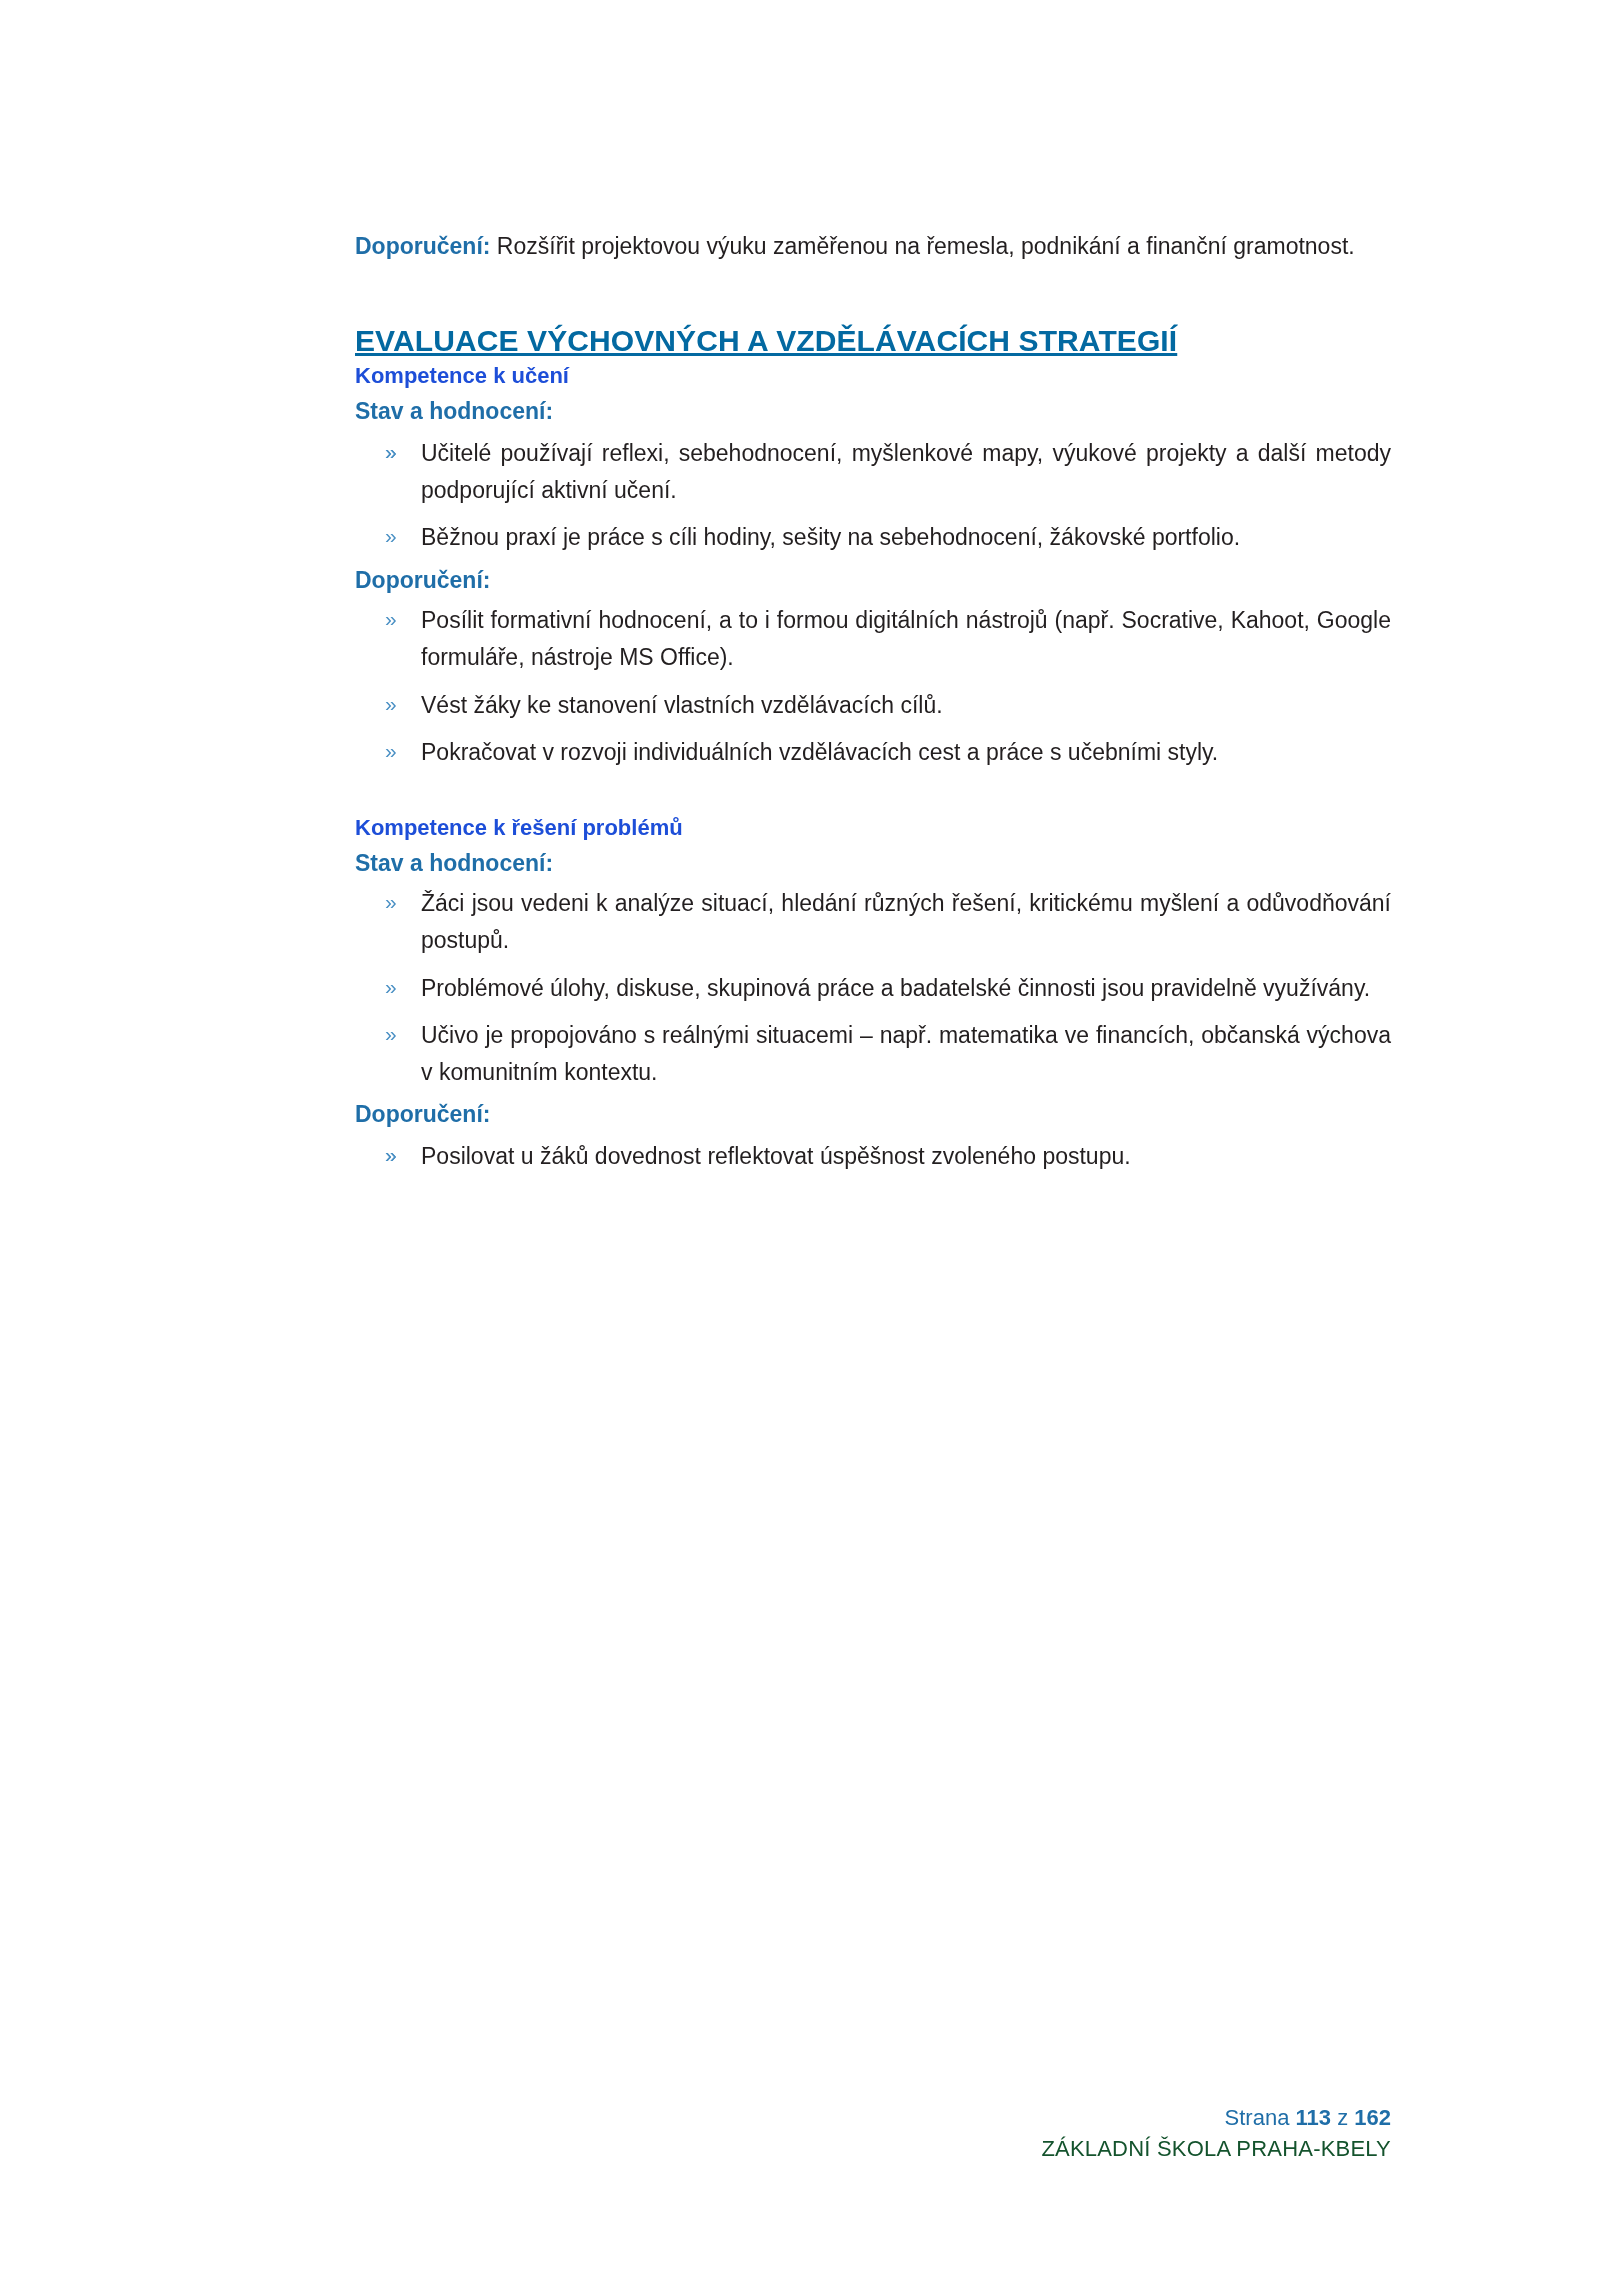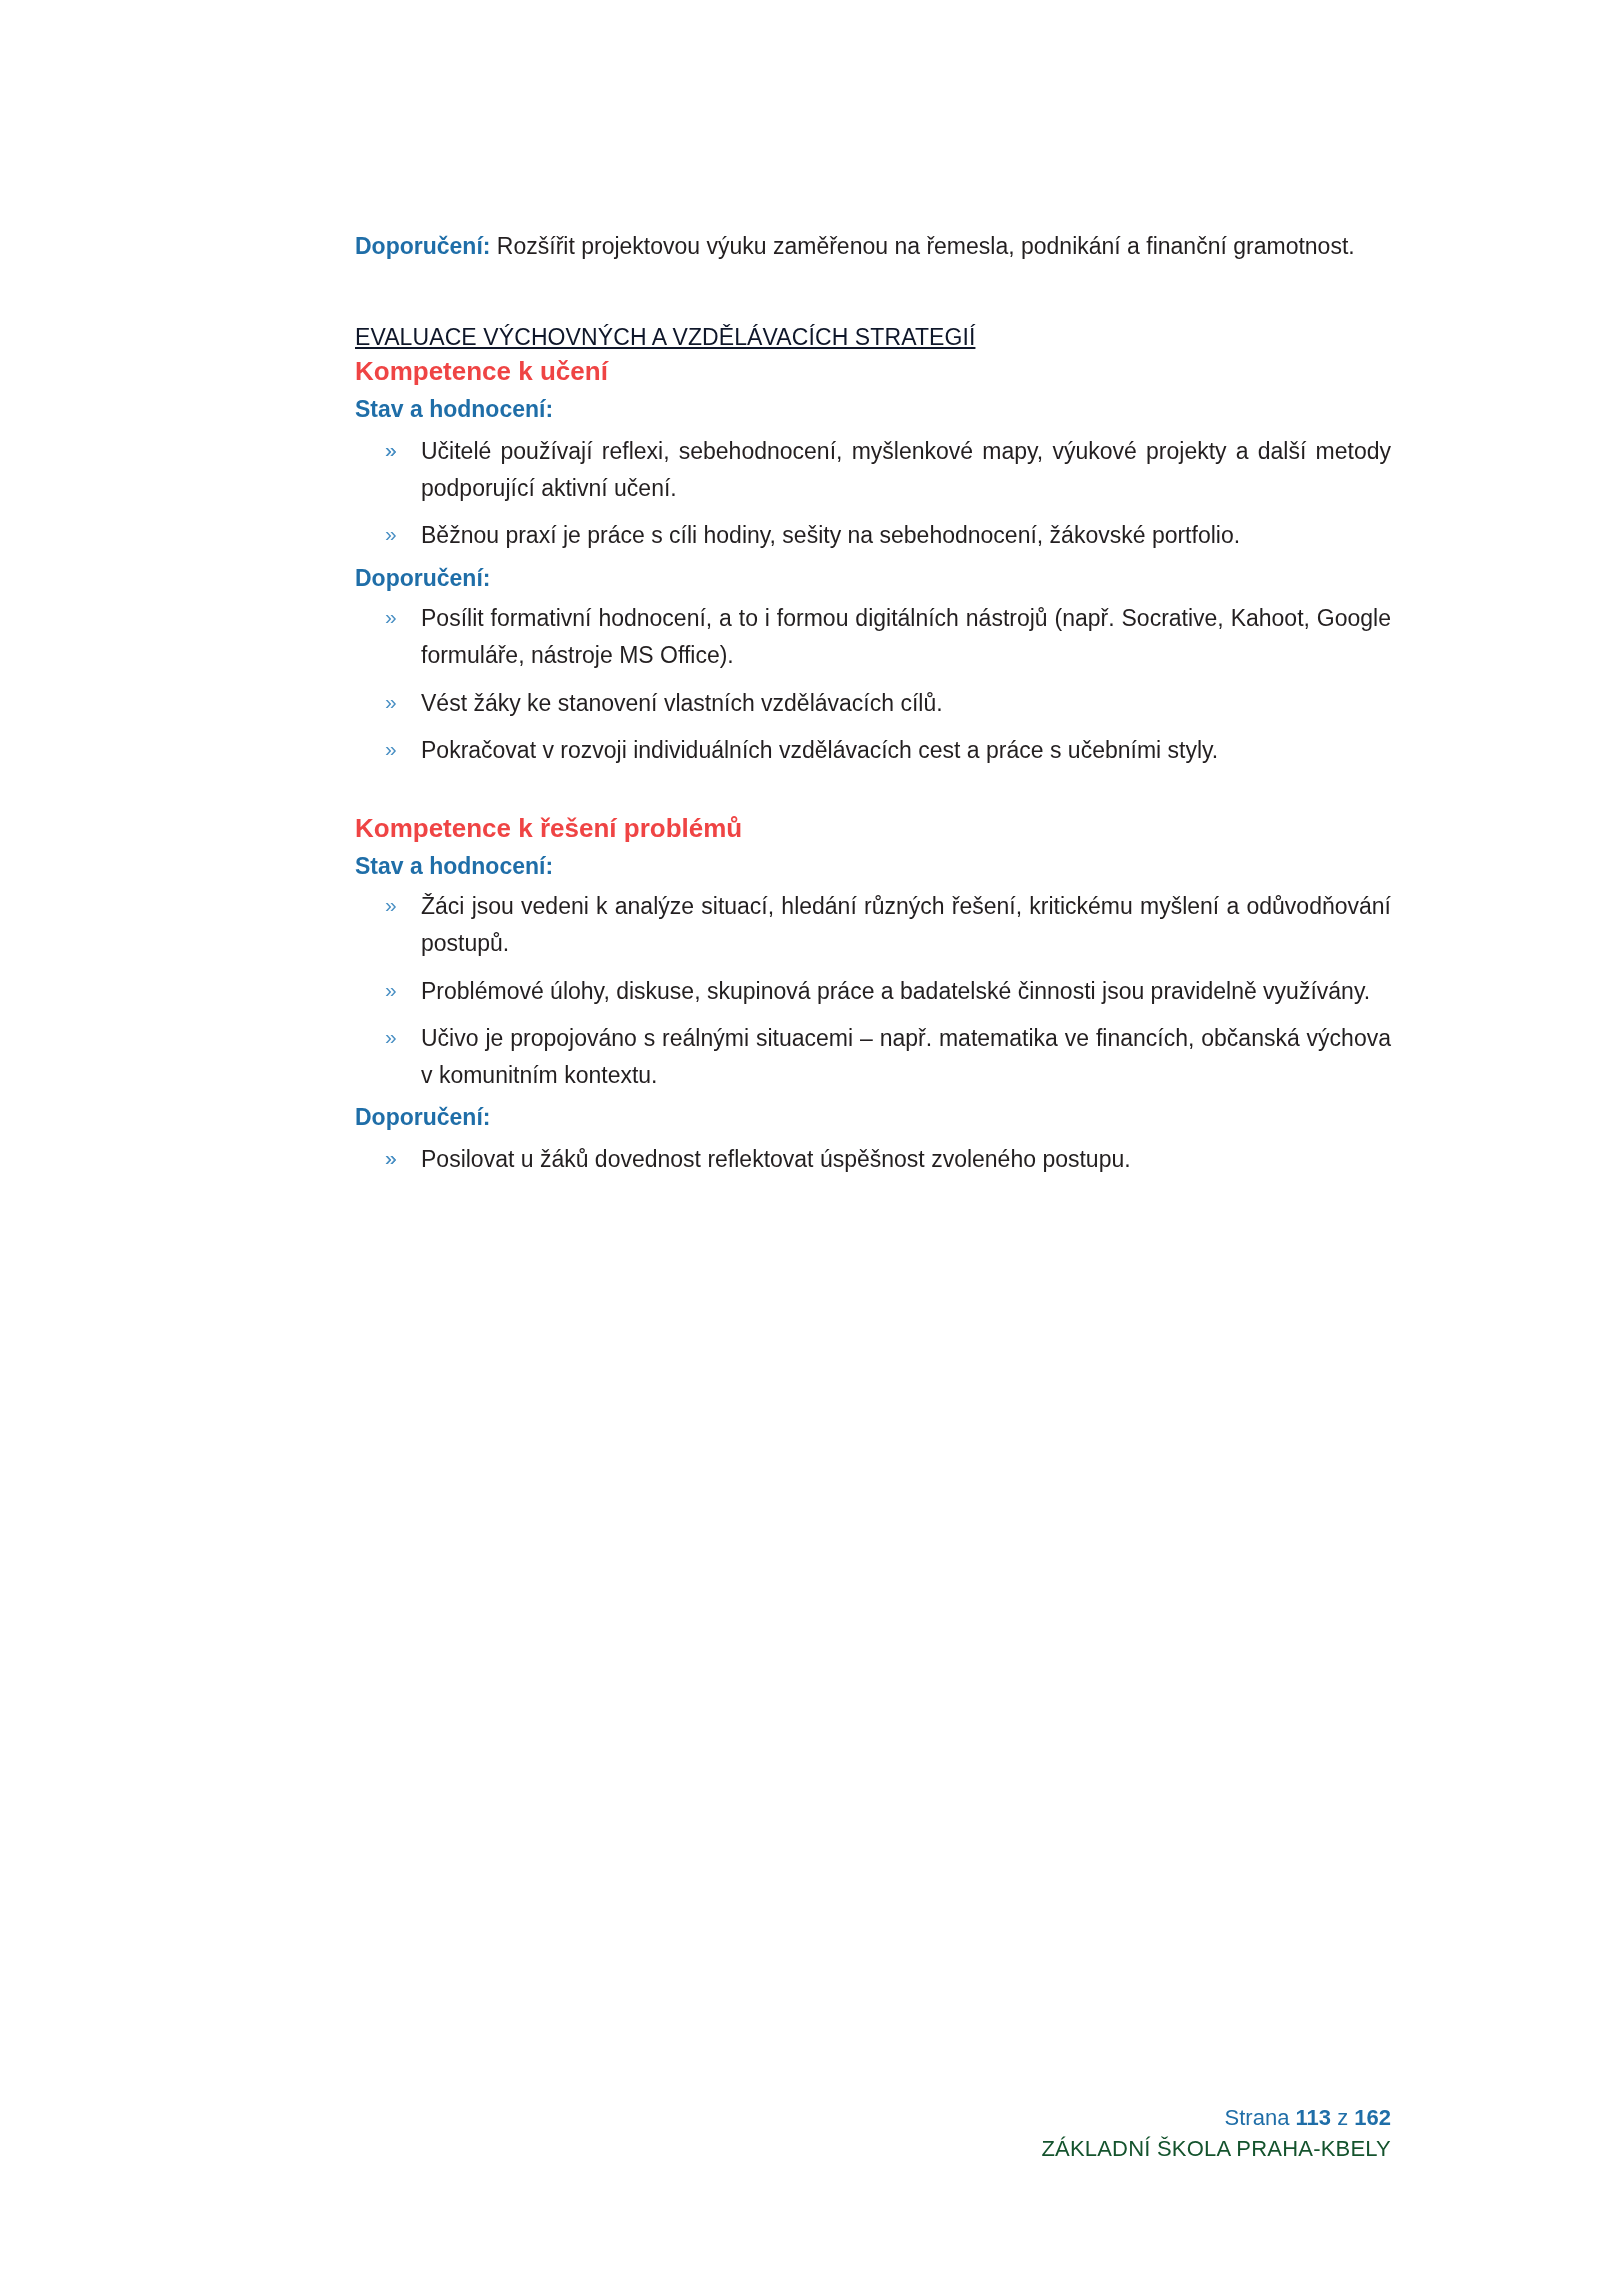--- a/index.html
+++ b/index.html
@@ -39,31 +39,31 @@
     color: #1f6ea8;
     font-weight: bold;
   }
   .spacer-lg {
     height: 54px;
   }
   .spacer-md {
     height: 34px;
   }
   .section-title {
-    font-size: 23px;
-    font-weight: normal;
-    color: #0f172a;
+    font-size: 30px;
+    font-weight: bold;
+    color: #0369a1;
     text-decoration: underline;
     letter-spacing: 0.1px;
     margin: 0 0 5px 0;
   }
   .sub-title {
-    font-size: 26px;
-    font-weight: bold;
-    color: #ef4444;
+    font-size: 22px;
+    font-weight: bold;
+    color: #1d4ed8;
     margin: 0 0 8.5px 0;
   }
   .label {
     font-size: 23px;
     font-weight: bold;
     color: #1f6ea8;
     margin: 0 0 8.5px 0;
   }
   ul.bullets {
     list-style: none;

